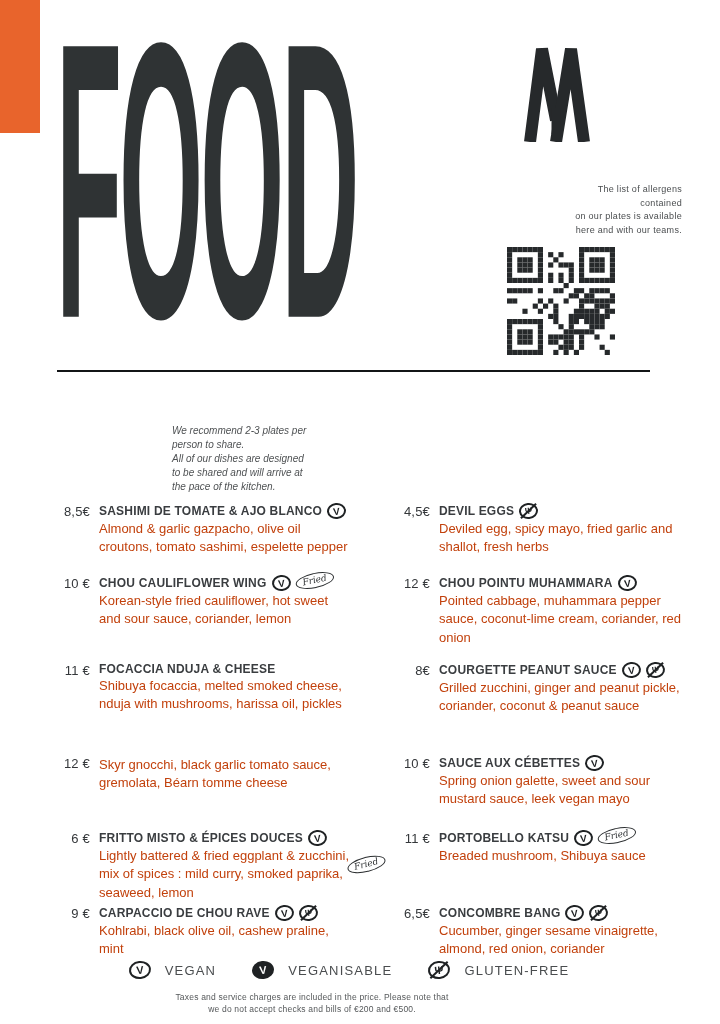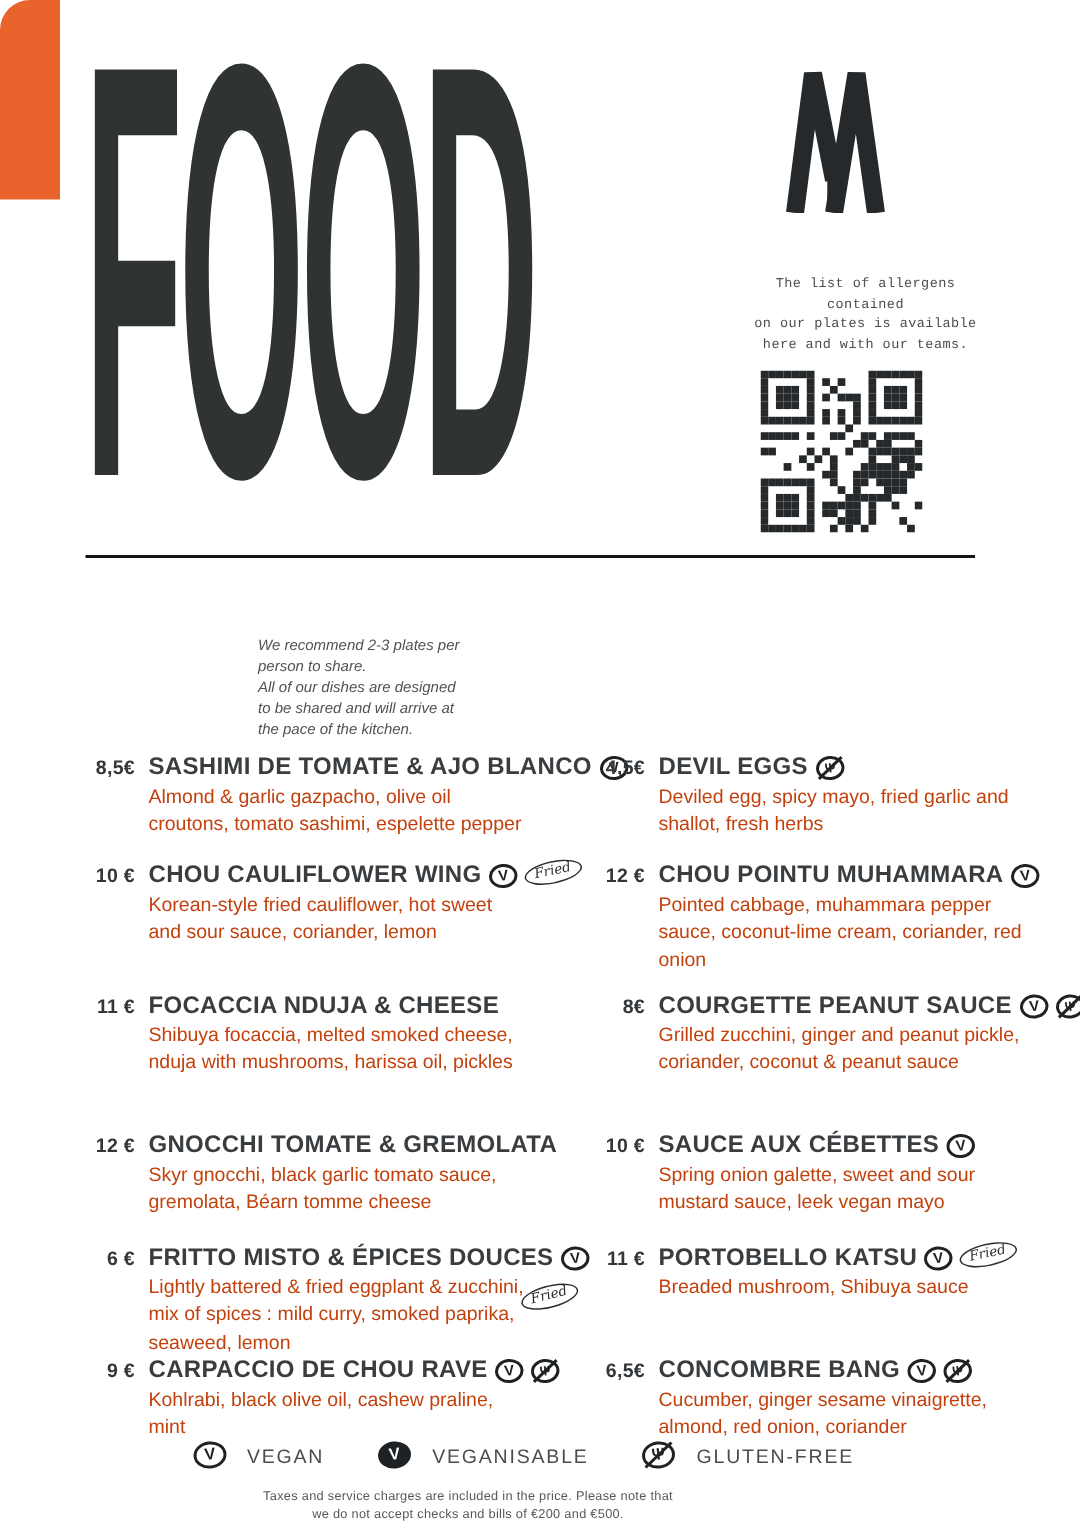--- a/index.html
+++ b/index.html
@@ -1,56 +1,56 @@
 <!DOCTYPE html>
 <html><head>
 <meta charset="utf-8">
 <style>
   * { margin:0; padding:0; box-sizing:border-box; }
   html,body { background:#ffffff; }
   body { font-family:"Liberation Sans","DejaVu Sans",sans-serif; color:#36393b; }
-  .page { position:relative; width:720px; height:1024px; background:#ffffff; overflow:hidden; margin:0 auto;border-radius:20px; }
+  .page { position:relative; width:720px; height:1024px; background:#ffffff; overflow:hidden; margin:0 auto; }
 
   
   .accent-block { position:absolute; left:0; top:0; width:40px; height:133px; background:#e8642c; }
 
   
   .food-title { position:absolute; left:56px; top:-16px; }
   .food-title span { display:block; font-size:150px; font-weight:800; line-height:1;
     letter-spacing:-4px; color:#2f3334; transform:scale(0.72,2.62); transform-origin:left top; white-space:nowrap; }
   .plates-title { position:absolute; left:56px; top:402px; }
   .plates-title span { display:block; font-size:52px; font-weight:800; line-height:1;
     letter-spacing:-1px; color:#2f3334; transform:scale(0.86,2.1); transform-origin:left top; white-space:nowrap; }
 
   
   .logo { position:absolute; left:519px; top:46px; width:72px; height:96px; }
   .logo svg { width:100%; height:100%; }
   .logo path { stroke:#26292b; fill:none; stroke-linecap:butt; }
 
-  .allergen { position:absolute; left:472px; top:183px; width:210px; text-align:center;
-    font-size:9px; line-height:1.5; color:#4b4e50; white-space:pre-line; letter-spacing:.3px;font-family:Liberation Mono, monospace; }
+  .allergen { position:absolute; left:472px; top:183px; width:210px; text-align:right;
+    font-size:9px; line-height:1.5; color:#4b4e50; white-space:pre-line; letter-spacing:.3px; }
 
   .qr { position:absolute; left:507px; top:247px; width:108px; height:108px; }
   .qr svg rect { fill:#26292b; }
 
   .rule { position:absolute; left:57px; top:370px; width:593px; height:2px; background:#131517; }
 
   .intro { position:absolute; left:172px; top:424px; width:200px; font-size:10px;
     line-height:1.4; color:#4f5254; white-space:pre-line;font-style:italic; }
 
   
   .menu { position:absolute; left:48px; top:503px; width:666px; display:grid;
     grid-template-columns:340px 326px; }
   .col { display:flex; flex-direction:column; }
   .item { position:relative; display:grid; grid-template-columns:42px 1fr; column-gap:9px; align-content:start; }
   .item.h1 { height:72px; } .item.h2 { height:87px; } .item.h3 { height:93px; }
   .item.h4 { height:75px; } .item.h5 { height:75px; }
-  .price { font-weight:700; font-size:13px; text-align:right; color:#34373a; letter-spacing:.2px; padding-top:1px; }
+  .price { font-weight:400; font-size:13px; text-align:right; color:#34373a; letter-spacing:.2px; padding-top:1px; }
   .dish-name-row { display:flex; align-items:center; gap:5px; white-space:nowrap; }
-  .dish-name { font-weight:700; font-size:16px; letter-spacing:.2px; color:#3a3d40; }
+  .dish-name { font-weight:700; font-size:12px; letter-spacing:.2px; color:#3a3d40; }
   .dish-desc { font-size:13px; line-height:1.42; color:#c2410c; max-width:252px; margin-top:1px; }
 
   
   .vicon { position:relative; display:inline-block; width:19px; height:16px; border:2px solid #1f2224;
     border-radius:50%; font-size:10px; font-weight:700; color:#1f2224; text-align:center;
     line-height:13px; transform:rotate(-6deg); flex:none; }
   .vicon.filled { background:#1f2224; color:#ffffff; }
   .gficon { position:relative; display:inline-block; width:19px; height:16px; border:2px solid #1f2224;
     border-radius:50%; font-size:9px; font-weight:700; color:#1f2224; text-align:center;
     line-height:13px; transform:rotate(-6deg); flex:none; overflow:visible; }
@@ -354,23 +354,20 @@
           <div class="dish-name-row">
             <span class="dish-name">FOCACCIA NDUJA &amp; CHEESE</span>
           </div>
           <div class="dish-desc">Shibuya focaccia, melted smoked cheese, nduja with mushrooms, harissa oil, pickles</div>
         </div>
       </div>
 
       <div class="item h4">
         <div class="price">12 €</div>
         <div>
-          <div class="dish-name-row">
-            <span class="dish-name">GNOCCHI TOMATE &amp; GREMOLATA</span>
-          </div>
           <div class="dish-desc">Skyr gnocchi, black garlic tomato sauce, gremolata, Béarn tomme cheese</div>
         </div>
       </div>
 
       <div class="item h5">
         <div class="price">6 €</div>
         <div>
           <div class="dish-name-row">
             <span class="dish-name">FRITTO MISTO &amp; ÉPICES DOUCES</span>
             <span class="vicon">V</span>

